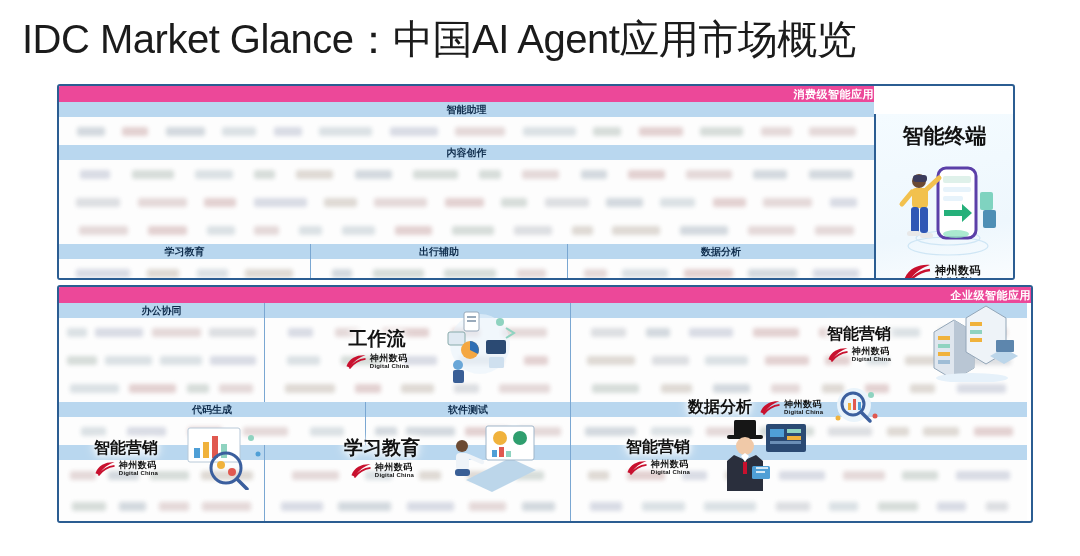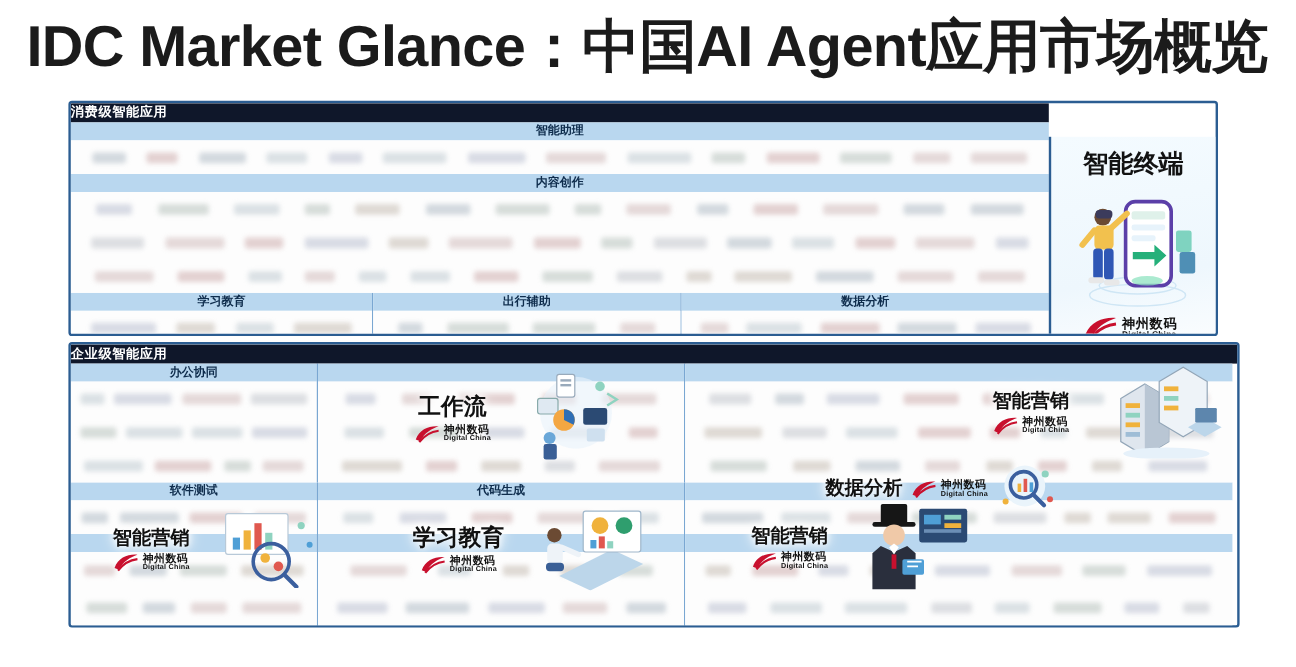--- a/index.html
+++ b/index.html
@@ -10,45 +10,45 @@
     overflow: hidden;
     position: relative;
   }
 
   
   .page-title {
     position: absolute;
     left: 22px; top: 8px;
     width: 1045px; height: 62px;
     display: flex; align-items: center;
-    font-size: 48px;
-    font-weight: bold;
+    font-size: 40px;
+    font-weight: normal;
     letter-spacing: -0.5px;
     color: #1b1b1b;
     white-space: nowrap;
   }
 
   
   .panel {
     position: absolute;
     border: 2px solid #2b5d92;
     background: #ffffff;
     border-radius: 3px;
     overflow: hidden;
   }
   #consumer-panel { left: 57px; top: 84px; width: 958px; height: 196px; }
   #enterprise-panel { left: 57px; top: 285px; width: 976px; height: 238px; }
 
   
   .band-main {
-    background: #0f172a;
+    background: #ec4899;
     color: #ffffff;
     font-size: 11px;
     font-weight: bold;
-    text-align: left;
+    text-align: right;
     line-height: 16px;
     height: 16px;
     letter-spacing: 0.5px;
   }
   .band-sub {
     background: #b9d7ef;
     color: #0f2d4d;
     font-size: 10px;
     font-weight: bold;
     text-align: center;
@@ -493,47 +493,47 @@
           <div class="logo-gap"></div>
           <div class="logo-chip" style="width:25px;background:#ccc4bb;"></div>
           <div class="logo-gap"></div>
           <div class="logo-chip" style="width:49px;background:#c2c7d6;"></div>
           <div class="logo-gap"></div>
         </div>
     </div>
   </div>
 
   <div class="cols">
+    <div class="col" style="width:306px;">
+      <div class="band-sub">代码生成</div>
+      <div class="logo-row">
+          <div class="logo-gap"></div>
+          <div class="logo-chip" style="width:25px;background:#c6d0d6;"></div>
+          <div class="logo-gap"></div>
+          <div class="logo-chip" style="width:39px;background:#c2c7d6;"></div>
+          <div class="logo-gap"></div>
+          <div class="logo-chip" style="width:34px;background:#d3b6b6;"></div>
+          <div class="logo-gap"></div>
+          <div class="logo-chip" style="width:45px;background:#d6c3c3;"></div>
+          <div class="logo-gap"></div>
+          <div class="logo-chip" style="width:34px;background:#c6d0d6;"></div>
+          <div class="logo-gap"></div>
+        </div>
+    </div>
     <div class="col" style="width:205px;">
       <div class="band-sub">软件测试</div>
       <div class="logo-row">
           <div class="logo-gap"></div>
           <div class="logo-chip" style="width:22px;background:#b9c3cc;"></div>
           <div class="logo-gap"></div>
           <div class="logo-chip" style="width:49px;background:#b9c3cc;"></div>
           <div class="logo-gap"></div>
           <div class="logo-chip" style="width:44px;background:#d3b6b6;"></div>
           <div class="logo-gap"></div>
           <div class="logo-chip" style="width:43px;background:#d6c3c3;"></div>
-          <div class="logo-gap"></div>
-        </div>
-    </div>
-    <div class="col" style="width:306px;">
-      <div class="band-sub">代码生成</div>
-      <div class="logo-row">
-          <div class="logo-gap"></div>
-          <div class="logo-chip" style="width:25px;background:#c6d0d6;"></div>
-          <div class="logo-gap"></div>
-          <div class="logo-chip" style="width:39px;background:#c2c7d6;"></div>
-          <div class="logo-gap"></div>
-          <div class="logo-chip" style="width:34px;background:#d3b6b6;"></div>
-          <div class="logo-gap"></div>
-          <div class="logo-chip" style="width:45px;background:#d6c3c3;"></div>
-          <div class="logo-gap"></div>
-          <div class="logo-chip" style="width:34px;background:#c6d0d6;"></div>
           <div class="logo-gap"></div>
         </div>
     </div>
     <div class="col" style="width:457px;">
       <div class="band-sub blank">.</div>
       <div class="logo-row">
           <div class="logo-gap"></div>
           <div class="logo-chip" style="width:51px;background:#b9c3cc;"></div>
           <div class="logo-gap"></div>
           <div class="logo-chip" style="width:41px;background:#c6d0d6;"></div>

